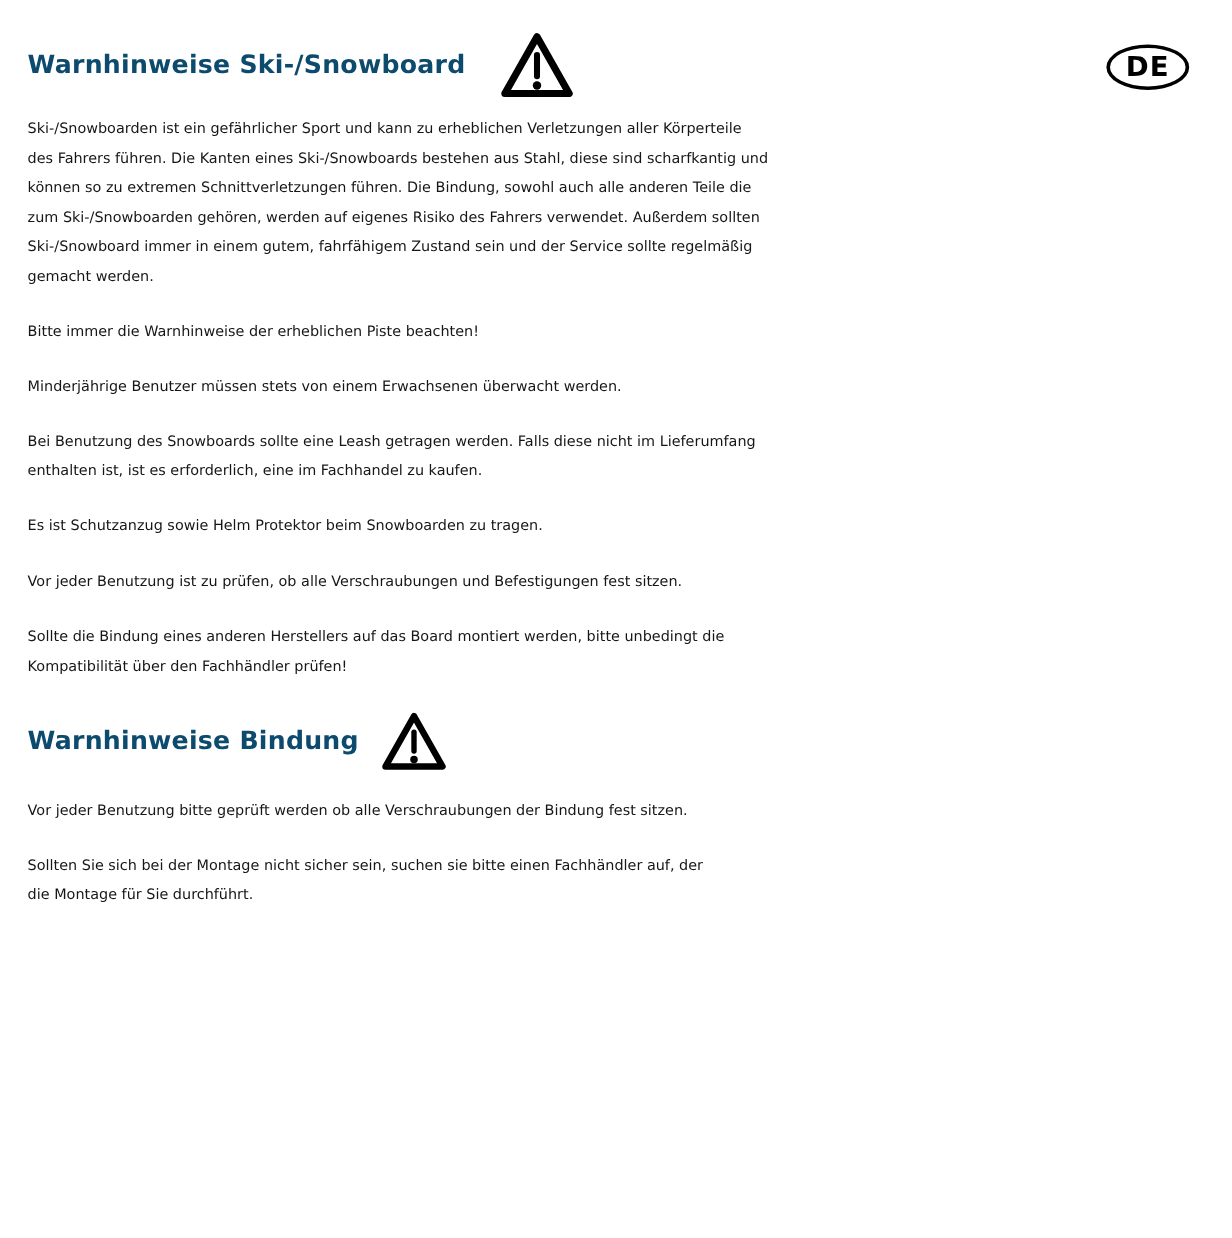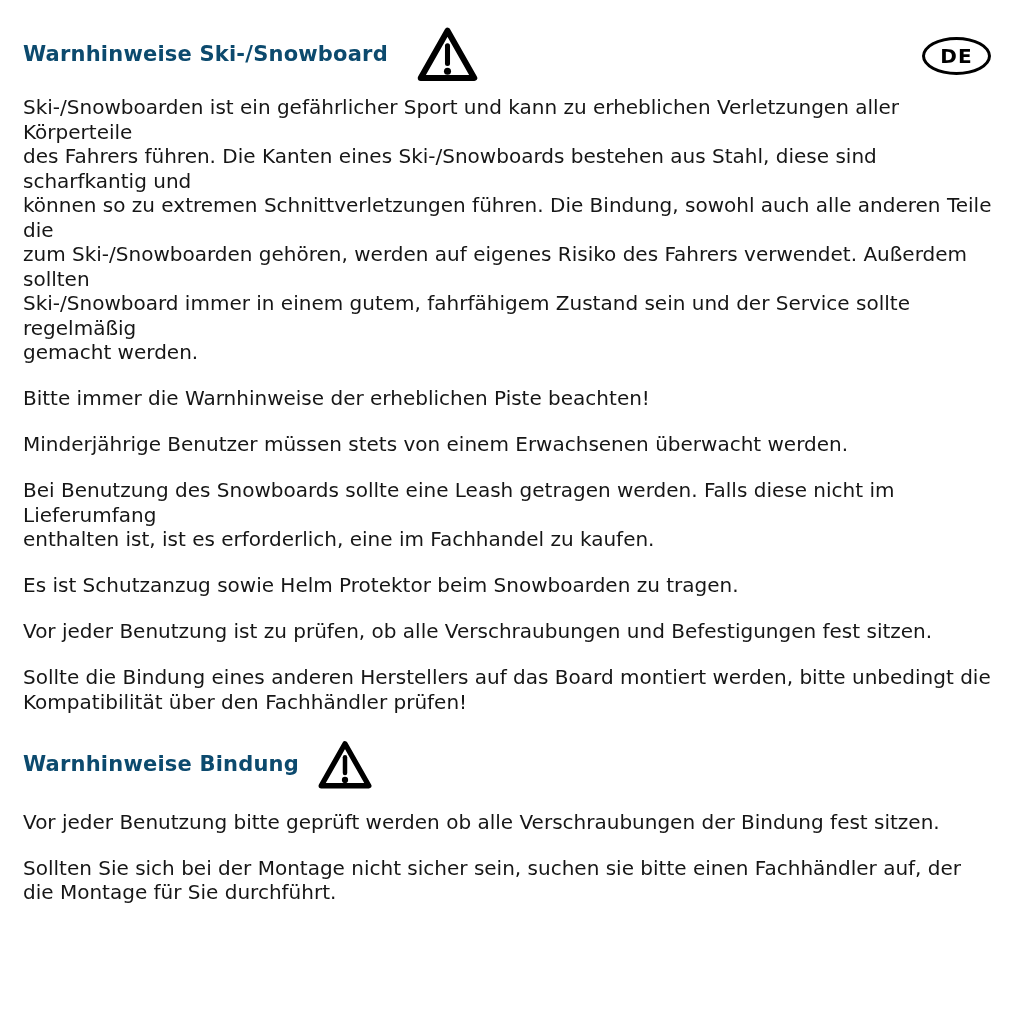--- a/index.html
+++ b/index.html
@@ -57,28 +57,28 @@
     right: 36px;
     width: 69px;
     height: 38px;
     box-sizing: border-box;
     border: 3.5px solid #000;
     border-radius: 50%;
     display: flex;
     align-items: center;
     justify-content: center;
     font-weight: bold;
-    font-size: 20px;
+    font-size: 23px;
     letter-spacing: 1px;
     color: #000;
     background: #fff;
   }
   p.body-text {
     margin: 0 0 21.5px 0;
-    font-size: 20px;
+    font-size: 12px;
     line-height: 24.5px;
     white-space: pre-line;
     color: #161616;
     max-width: 985px;
   }
 </style>
 </head>
 <body>
 
 <div class="page">

